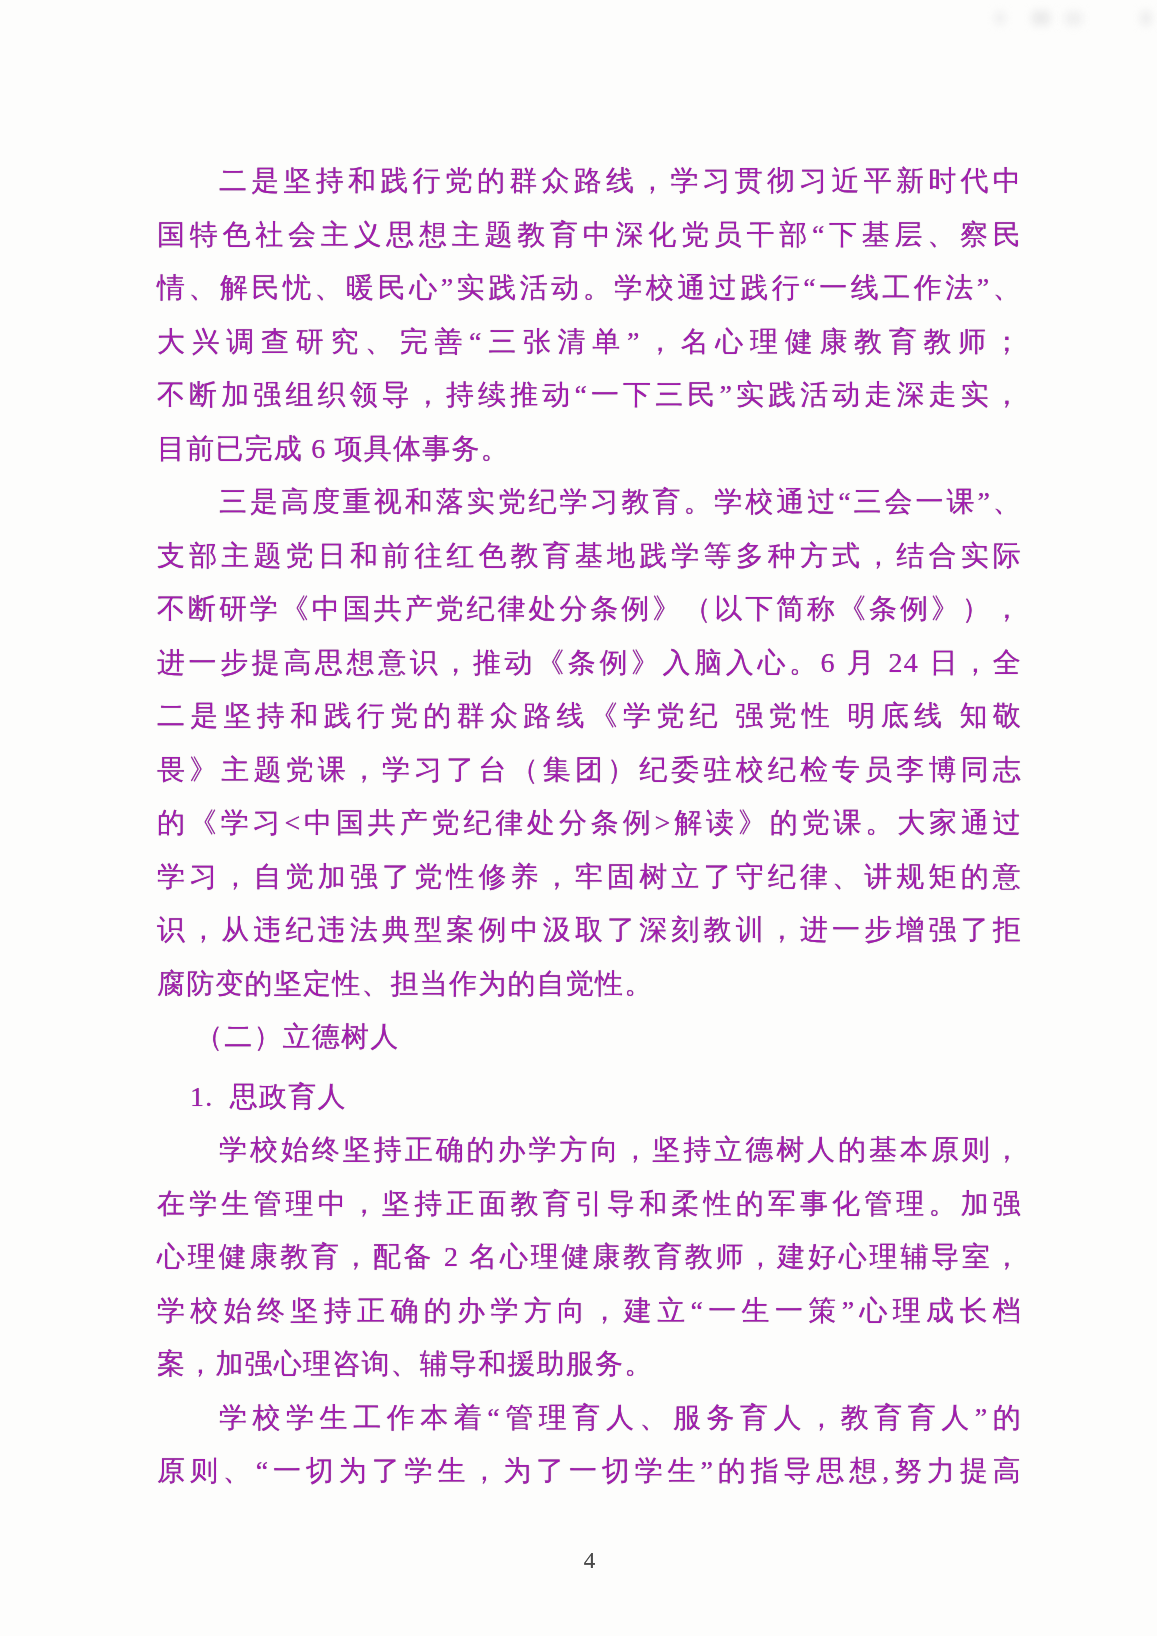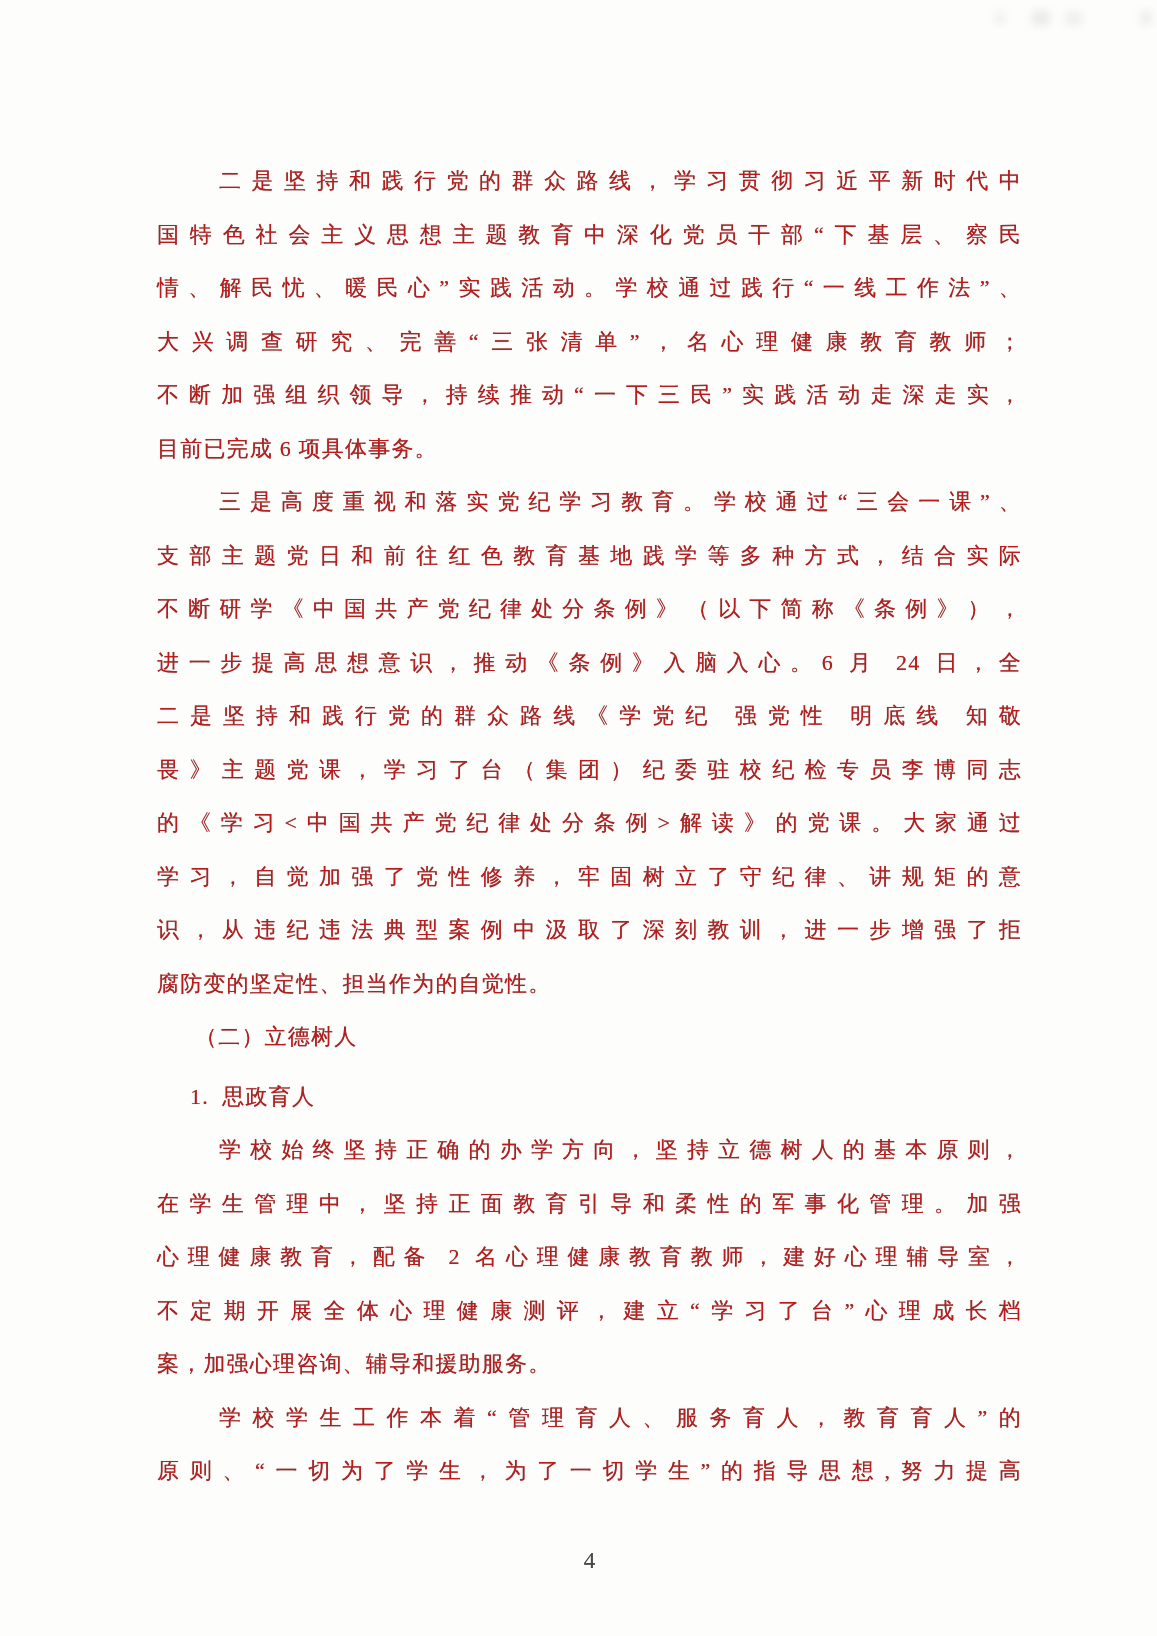--- a/index.html
+++ b/index.html
@@ -24,22 +24,22 @@
   .sm1 { left: 995px;  top: 12px; width: 10px; height: 12px; }
   .sm2 { left: 1032px; top: 11px; width: 18px; height: 14px; background:#e9e9e9; }
   .sm3 { left: 1065px; top: 12px; width: 17px; height: 13px; }
   .sm4 { left: 1141px; top: 11px; width: 10px; height: 14px; background:#ebebeb; }
 
   .doc-body {
     position: absolute;
     left: 157px;
     top: 154px;
     width: 865px;
-    color: #b91c1c;
-    font-size: 22px;
+    color: #a21caf;
+    font-size: 28px;
     letter-spacing: 1.2px;
     text-shadow: 0 0 0.7px rgba(70,70,70,0.75);
   }
   .ln {
     height: 53.5px;
     line-height: 53.5px;
     white-space: nowrap;
     overflow: visible;
   }
   .fill {
@@ -91,21 +91,21 @@
     <div class="ln fill">畏》主题党课，学习了台（集团）纪委驻校纪检专员李博同志</div>
     <div class="ln fill">的《学习&lt;中国共产党纪律处分条例&gt;解读》的党课。大家通过</div>
     <div class="ln fill">学习，自觉加强了党性修养，牢固树立了守纪律、讲规矩的意</div>
     <div class="ln fill">识，从违纪违法典型案例中汲取了深刻教训，进一步增强了拒</div>
     <div class="ln">腐防变的坚定性、担当作为的自觉性。</div>
     <div class="ln ind-h1">（二）立德树人</div>
     <div class="ln ind-h2 gap-before">1.&nbsp;&nbsp;思政育人</div>
     <div class="ln ind fill">学校始终坚持正确的办学方向，坚持立德树人的基本原则，</div>
     <div class="ln fill">在学生管理中，坚持正面教育引导和柔性的军事化管理。加强</div>
     <div class="ln fill">心理健康教育，配备 2 名心理健康教育教师，建好心理辅导室，</div>
-    <div class="ln fill">不定期开展全体心理健康测评，建立“学习了台”心理成长档</div>
+    <div class="ln fill">学校始终坚持正确的办学方向，建立“一生一策”心理成长档</div>
     <div class="ln">案，加强心理咨询、辅导和援助服务。</div>
     <div class="ln ind fill">学校学生工作本着“管理育人、服务育人，教育育人”的</div>
     <div class="ln fill">原则、“一切为了学生，为了一切学生”的指导思想,努力提高</div>
   </section>
 
   <footer class="page-footer">
     <span class="page-number">4</span>
   </footer>
 
 </main>

